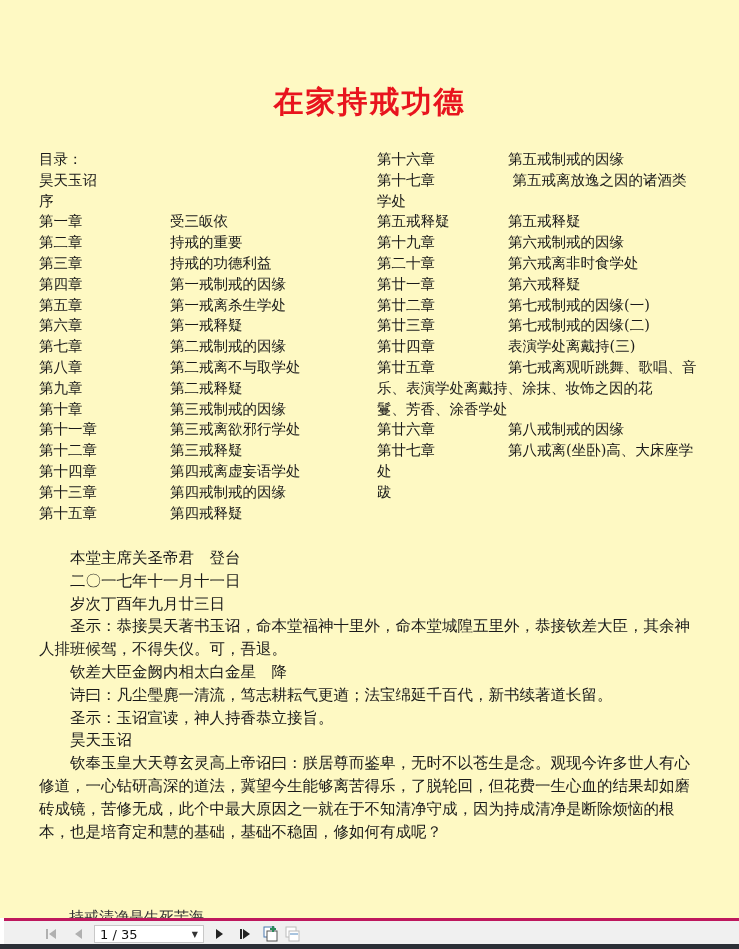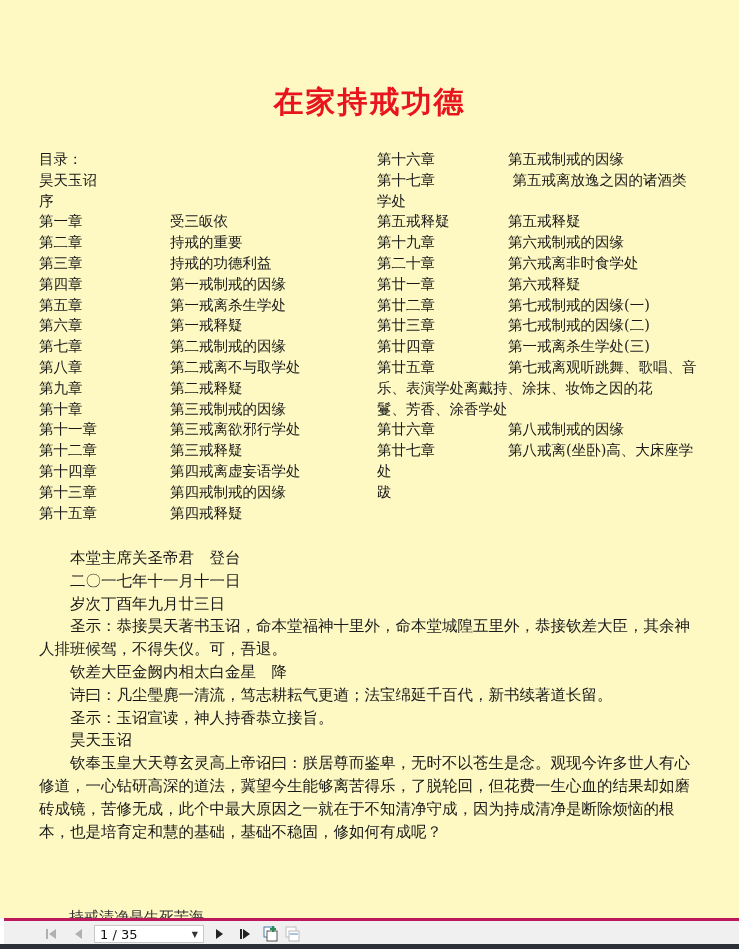--- a/index.html
+++ b/index.html
@@ -156,21 +156,21 @@
     <div class="toc-row">
         <span class="ch">第廿二章</span>
         <span>第七戒制戒的因缘(一)</span>
       </div>
     <div class="toc-row">
         <span class="ch">第廿三章</span>
         <span>第七戒制戒的因缘(二)</span>
       </div>
     <div class="toc-row">
         <span class="ch">第廿四章</span>
-        <span>第一戒离杀生学处(三)</span>
+        <span>表演学处离戴持(三)</span>
       </div>
     <div class="toc-row">
         <span class="ch">第廿五章</span>
         <span>第七戒离观听跳舞、歌唱、音</span>
       </div>
     <div class="toc-line">乐、表演学处离戴持、涂抹、妆饰之因的花</div>
     <div class="toc-line">鬘、芳香、涂香学处</div>
     <div class="toc-row">
         <span class="ch">第廿六章</span>
         <span>第八戒制戒的因缘</span>

